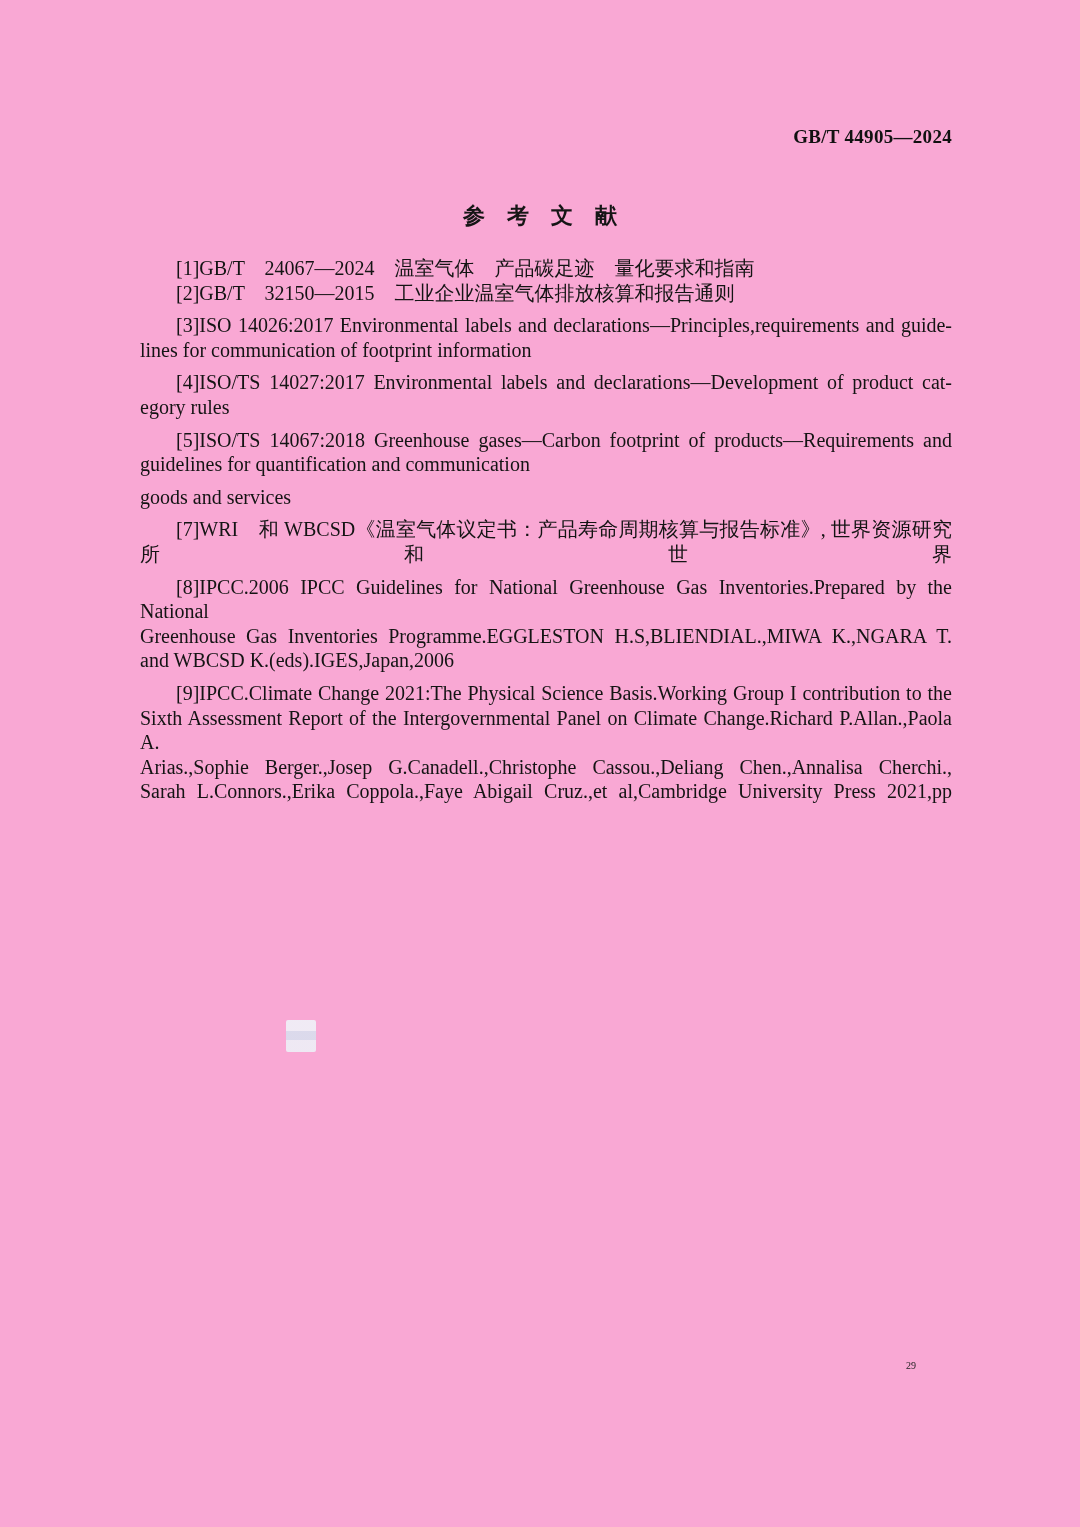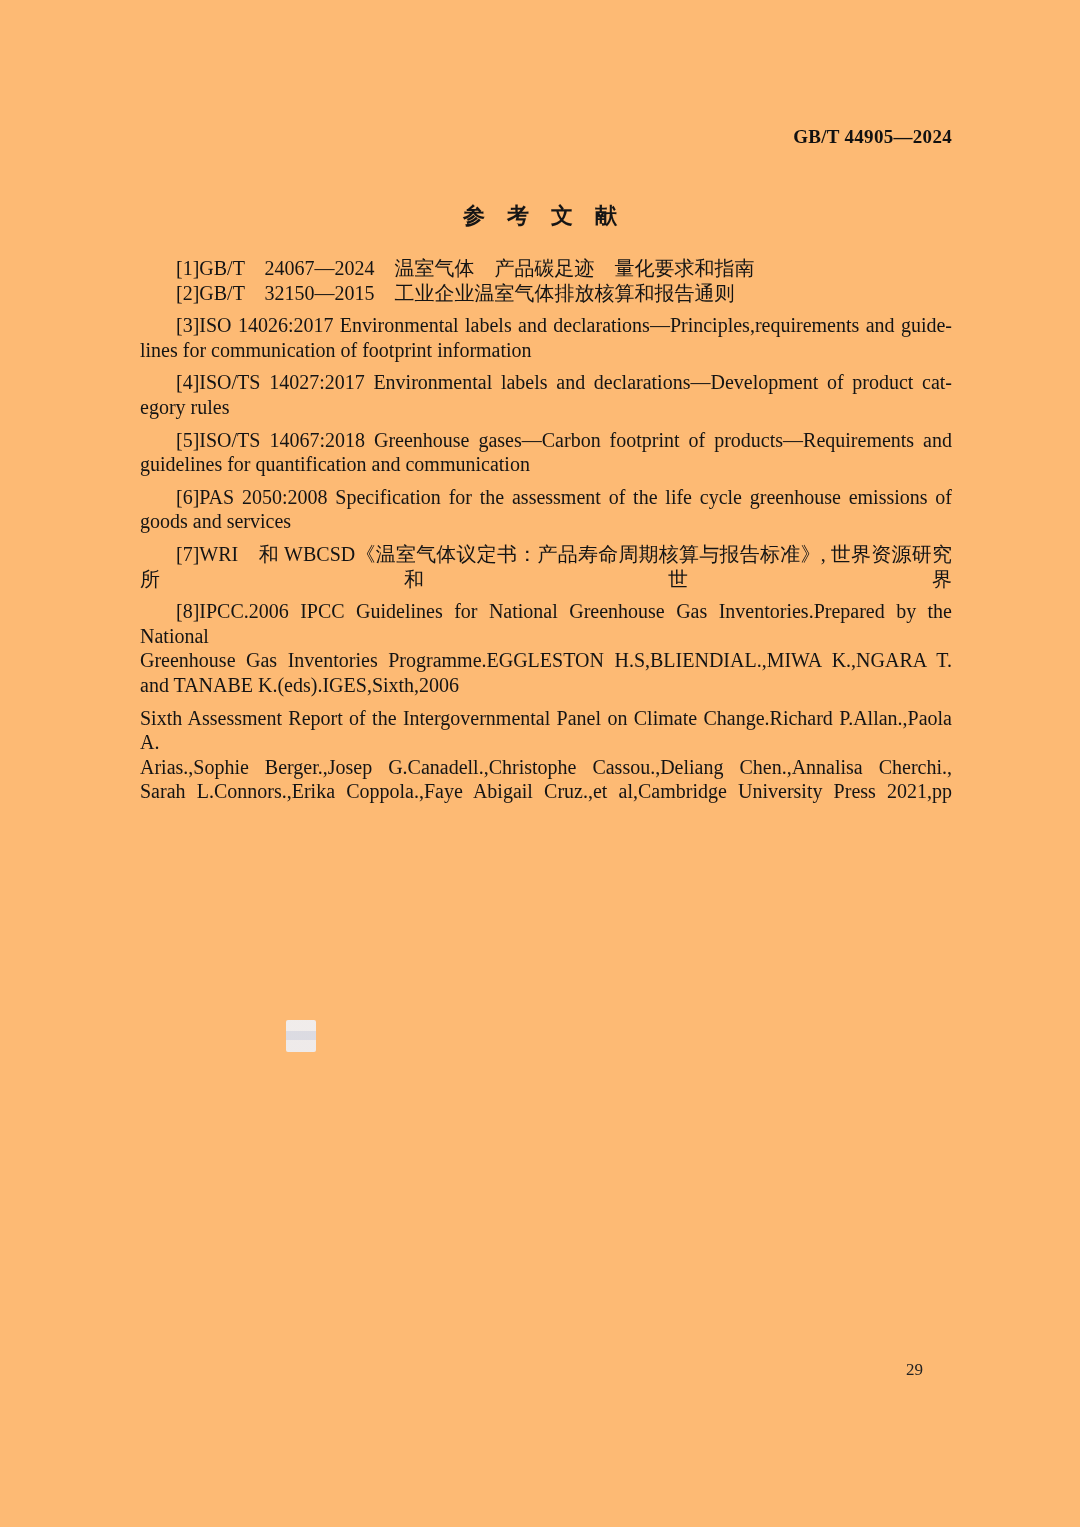--- a/index.html
+++ b/index.html
@@ -11,21 +11,21 @@
     height: 1527px;
     background: #ffffff;
     position: relative;
     overflow: hidden;
     font-family: "Liberation Serif", "DejaVu Serif", serif;
     color: #161616;
   }
   .page {
     position: absolute;
     inset: 0;
-    background: #fdba74;
+    background: #f9a8d4;
   }
   .doc-code {
     position: absolute;
     top: 126px;
     right: 128px;
     font-size: 19px;
     font-weight: 700;
     letter-spacing: 0.3px;
     color: #111;
     white-space: pre;
@@ -80,21 +80,21 @@
       #eff2f8 0%, #eff2f8 34%,
       #d8dfee 34%, #d8dfee 62%,
       #edf0f7 62%, #edf0f7 100%
     );
     opacity: 0.9;
   }
   .page-number {
     position: absolute;
     left: 906px;
     top: 1360px;
-    font-size: 17px;
+    font-size: 10px;
     color: #222;
   }
 </style>
 </head>
 <body>
 
 <div class="page">
 
   <div class="doc-code">GB/T 44905—2024</div>
 
@@ -119,35 +119,35 @@
       <span class="line indent jline" style="display:block">[4]ISO/TS 14027:2017 Environmental labels and declarations—Development of product cat-</span>
       <span class="line" style="display:block">egory rules</span>
     </p>
 
     <p class="ref">
       <span class="line indent jline" style="display:block">[5]ISO/TS 14067:2018 Greenhouse gases—Carbon footprint of products—Requirements and</span>
       <span class="line" style="display:block">guidelines for quantification and communication</span>
     </p>
 
     <p class="ref">
-      <span class="line indent jline" style="display:block">[6]PAS 2050:2008 Specification for the assessment of the life cycle greenhouse emissions of</span>
       <span class="line" style="display:block">goods and services</span>
     </p>
 
     <p class="ref">
       <span class="line indent jline" style="display:block">[7]WRI　和 WBCSD《温室气体议定书：产品寿命周期核算与报告标准》, 世界资源研究所和世界</span>
     </p>
 
     <p class="ref">
       <span class="line indent jline" style="display:block">[8]IPCC.2006 IPCC Guidelines for National Greenhouse Gas Inventories.Prepared by the National</span>
       <span class="line jline" style="display:block">Greenhouse Gas Inventories Programme.EGGLESTON H.S,BLIENDIAL.,MIWA K.,NGARA T.</span>
-      <span class="line" style="display:block">and TANABE K.(eds).IGES,Sixth,2006</span>
+      <span class="line" style="display:block">and WBCSD K.(eds).IGES,Japan,2006</span>
     </p>
 
     <p class="ref">
+      <span class="line indent jline" style="display:block">[9]IPCC.Climate Change 2021:The Physical Science Basis.Working Group I contribution to the</span>
       <span class="line jline" style="display:block">Sixth Assessment Report of the Intergovernmental Panel on Climate Change.Richard P.Allan.,Paola A.</span>
       <span class="line jline" style="display:block">Arias.,Sophie Berger.,Josep G.Canadell.,Christophe Cassou.,Deliang Chen.,Annalisa Cherchi.,</span>
       <span class="line jline" style="display:block">Sarah L.Connors.,Erika Coppola.,Faye Abigail Cruz.,et al,Cambridge University Press 2021,pp</span>
     </p>
 
   </div>
 
   <div class="watermark"></div>
 
   <div class="page-number">29</div>

